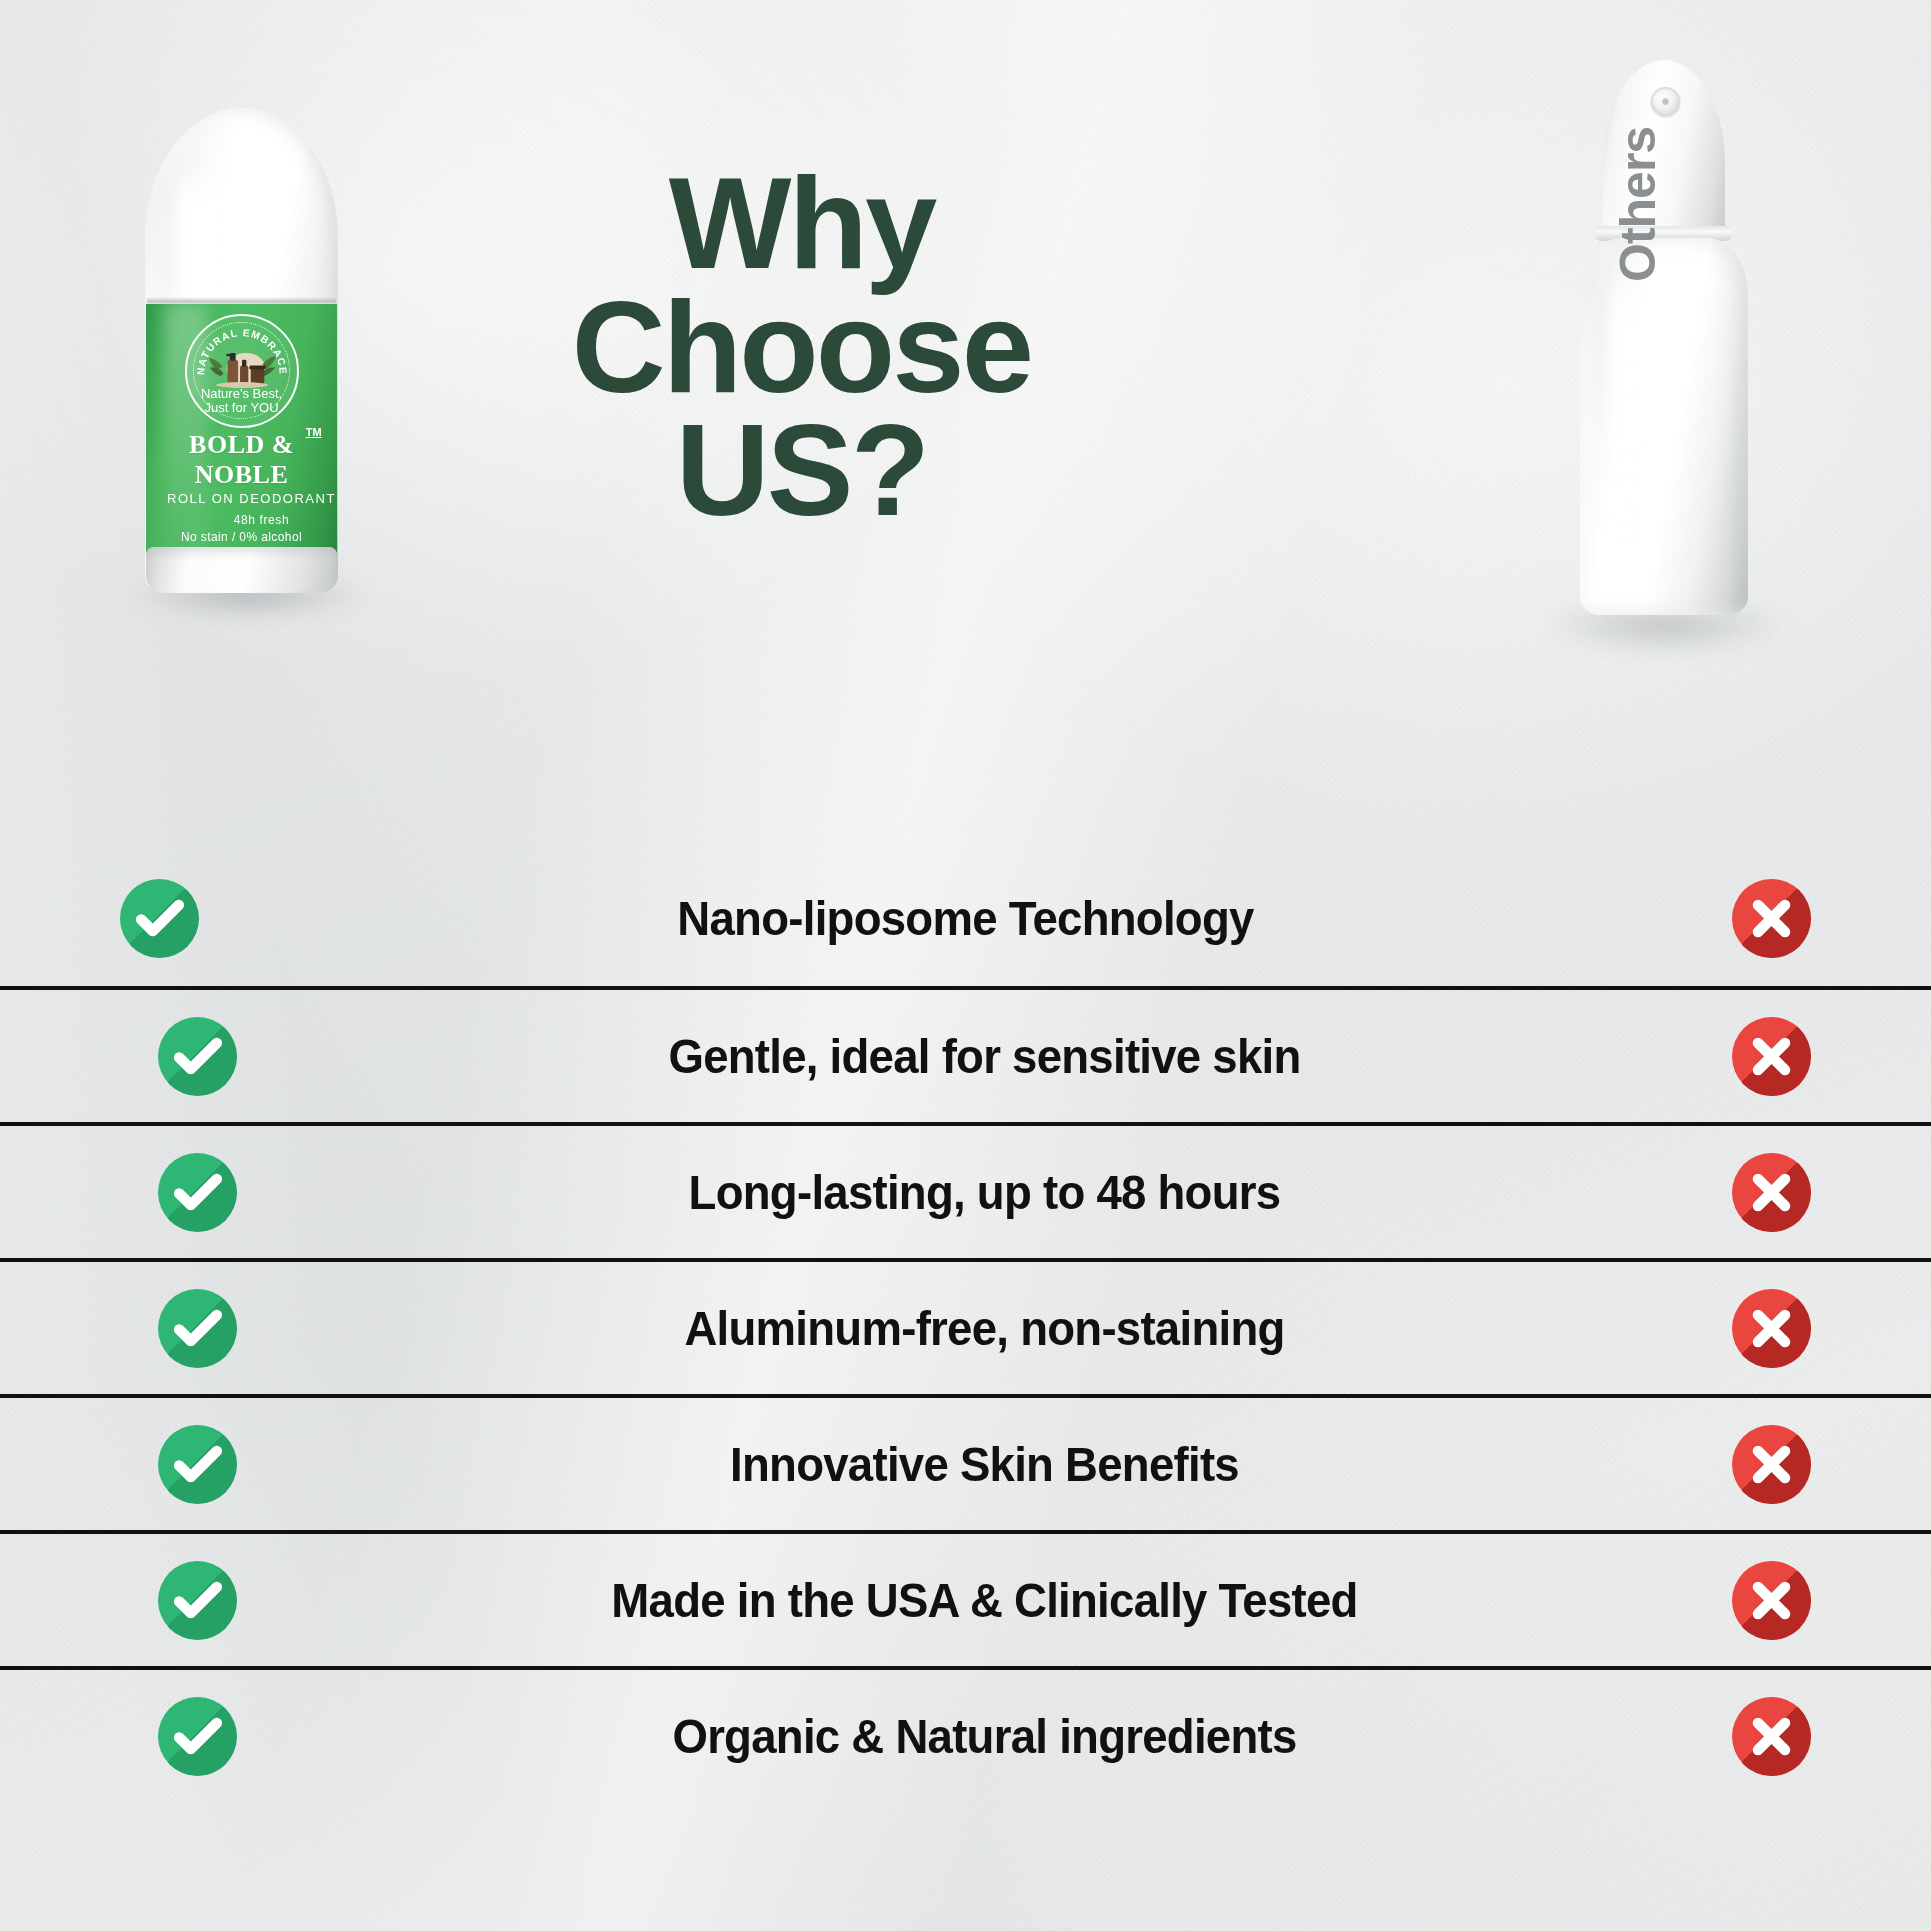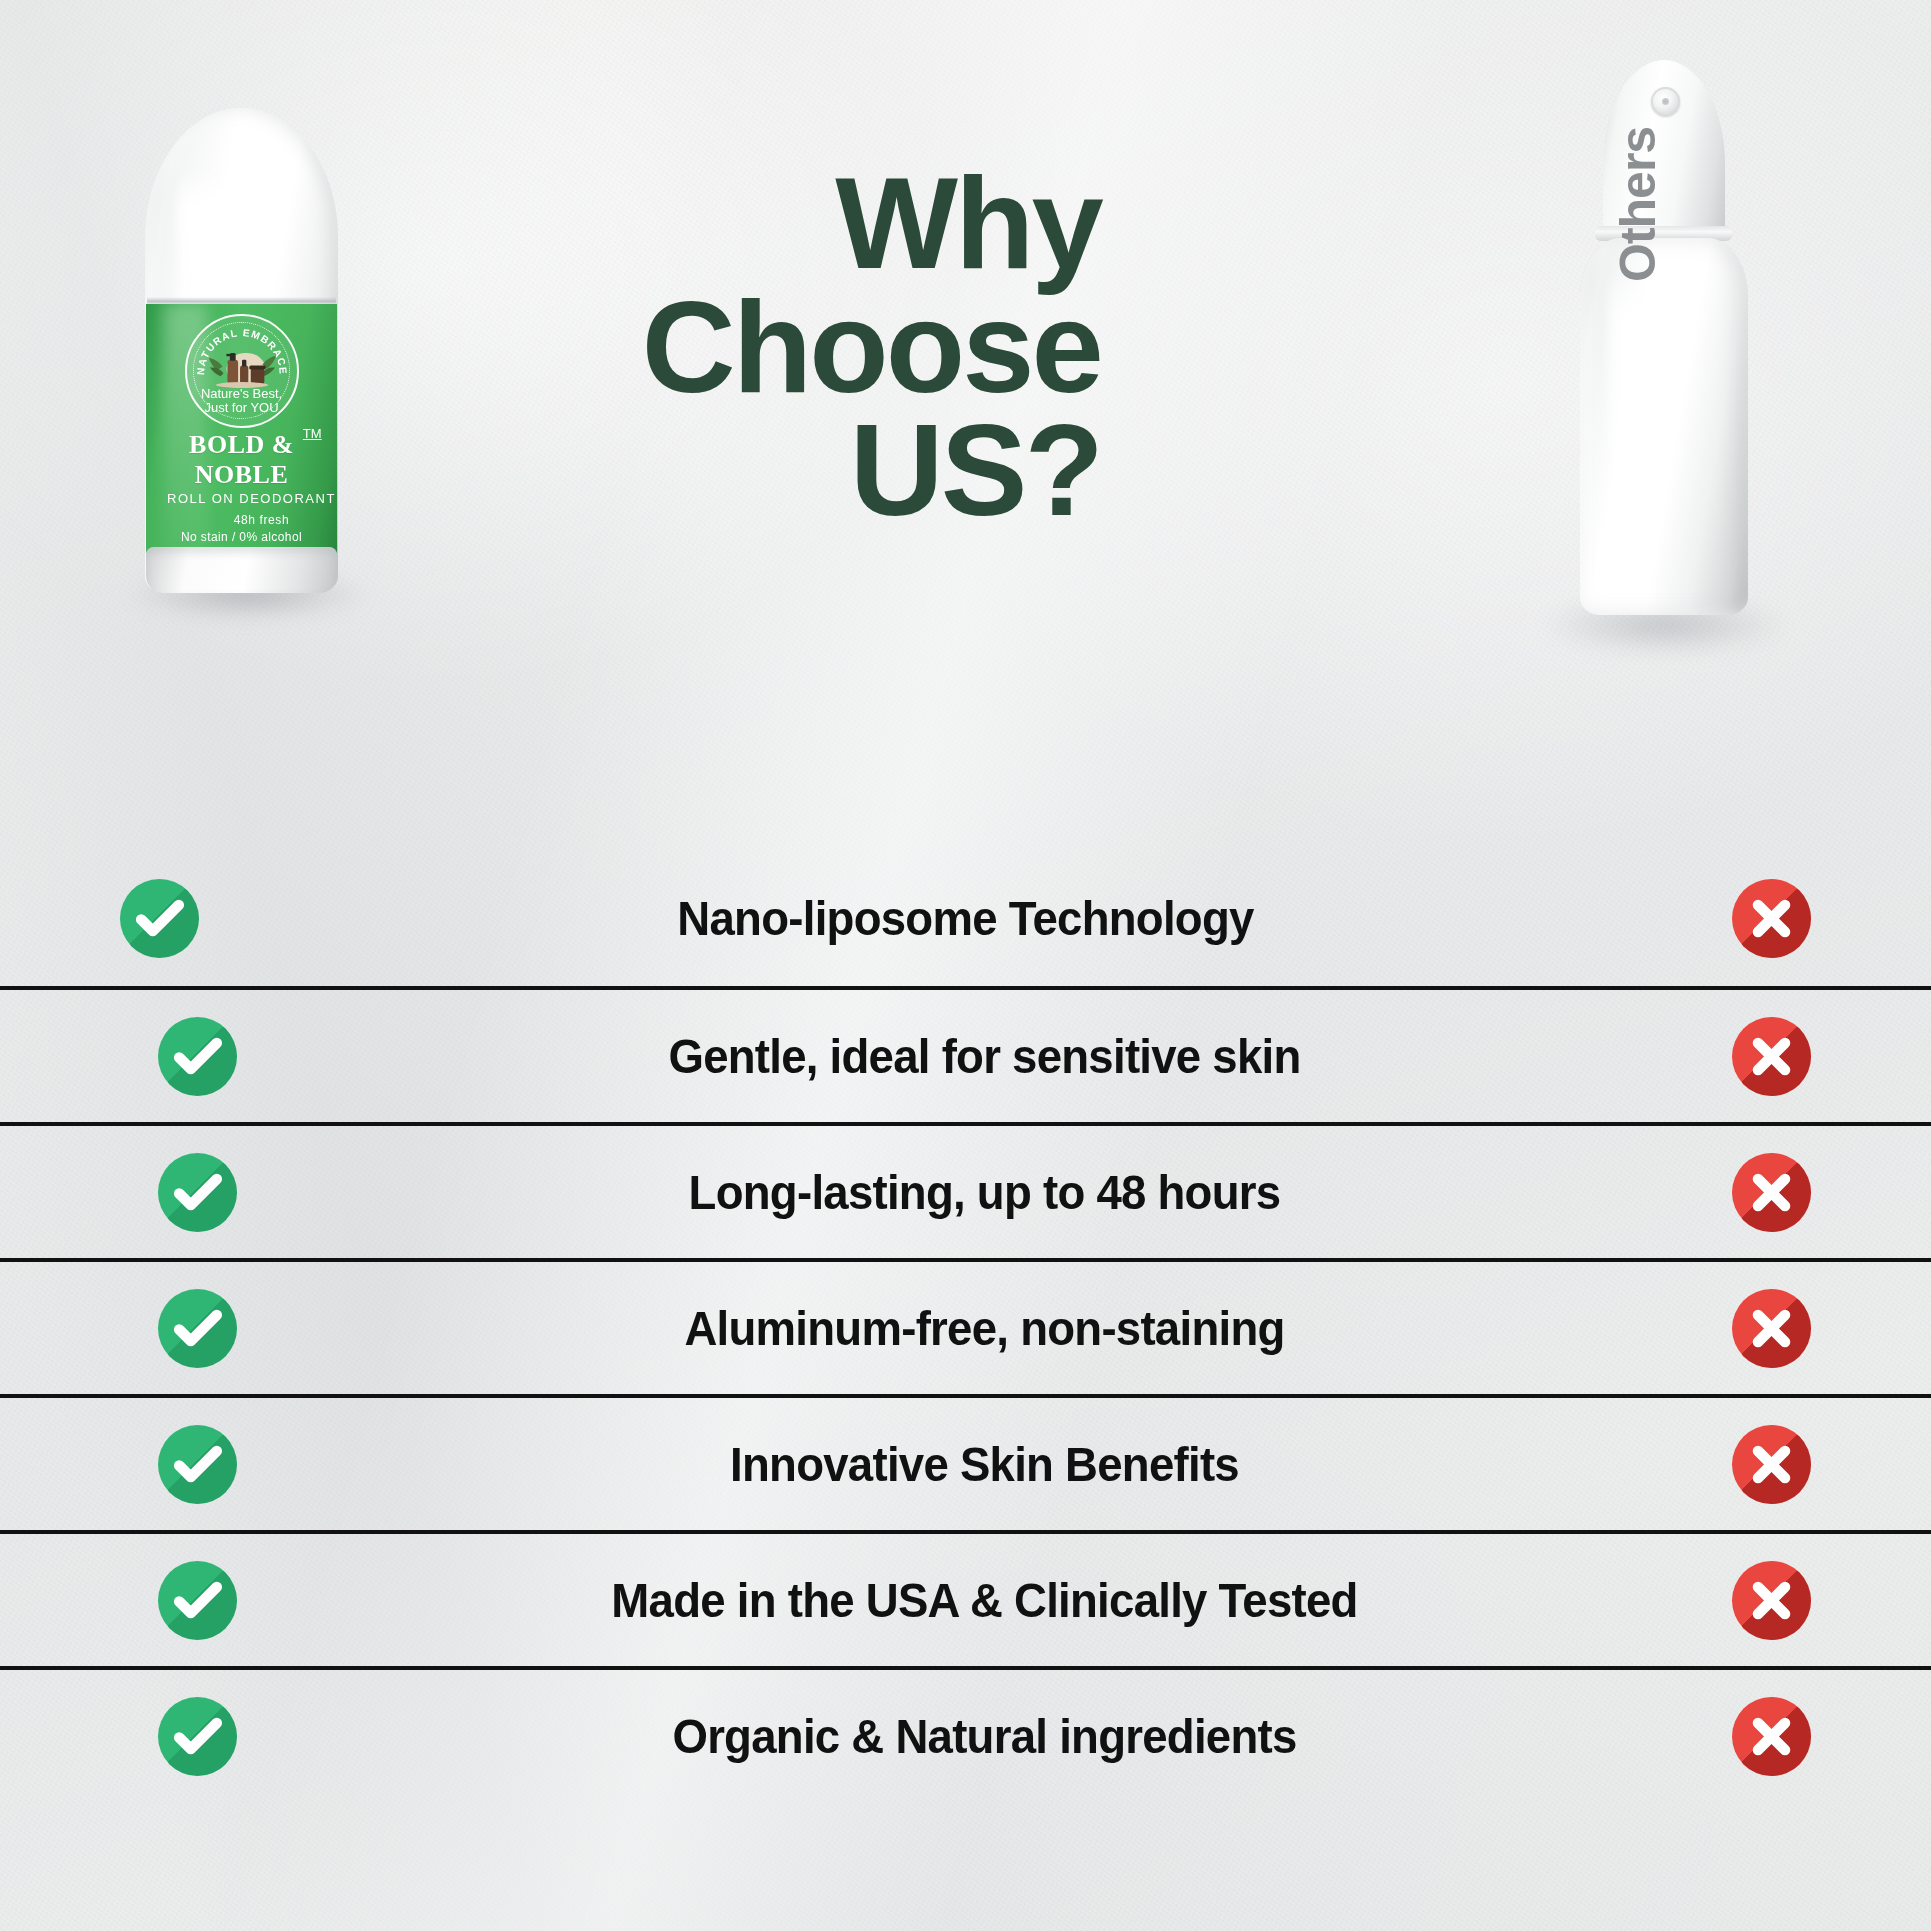--- a/index.html
+++ b/index.html
@@ -37,21 +37,21 @@
     background:
       linear-gradient(105deg, rgba(255,255,255,0) 30%, rgba(255,255,255,0.5) 46%, rgba(255,255,255,0) 60%),
       linear-gradient(255deg, rgba(214,216,218,0) 55%, rgba(206,209,212,0.3) 78%, rgba(214,216,218,0) 92%);
   }
 
   
   #headline {
     position:absolute;
     left:502px; top:162px;
     width:599px;
-    text-align:right;
+    text-align:center;
     font-size:130px;
     font-weight:bold;
     line-height:0.95;
     letter-spacing:-2.9px;
     color:#2c4a3a;
   }
   #headline .hl-line { display:block; white-space:nowrap; }
 
   
   #rollon {
@@ -133,21 +133,21 @@
     transform:translateX(-50%);
     width:70px; height:41px;
   }
   .emblem .em-tag {
     position:absolute; left:0; top:73px; width:114px;
     font-size:13px; line-height:1.12; font-weight:400;
     color:#ffffff;
   }
   #label .tm {
     position:absolute; right:15.4px; top:122px;
-    font-size:13px; font-weight:normal;
+    font-size:11px; font-weight:bold;
     text-decoration:underline;
   }
   #label .brand {
     margin-top:2px;
     font-family:"Liberation Serif", serif;
     font-size:26px; font-weight:bold;
     letter-spacing:0.5px;
     text-shadow:0 1px 1px rgba(0,0,0,0.10);
   }
   #label .sub {

